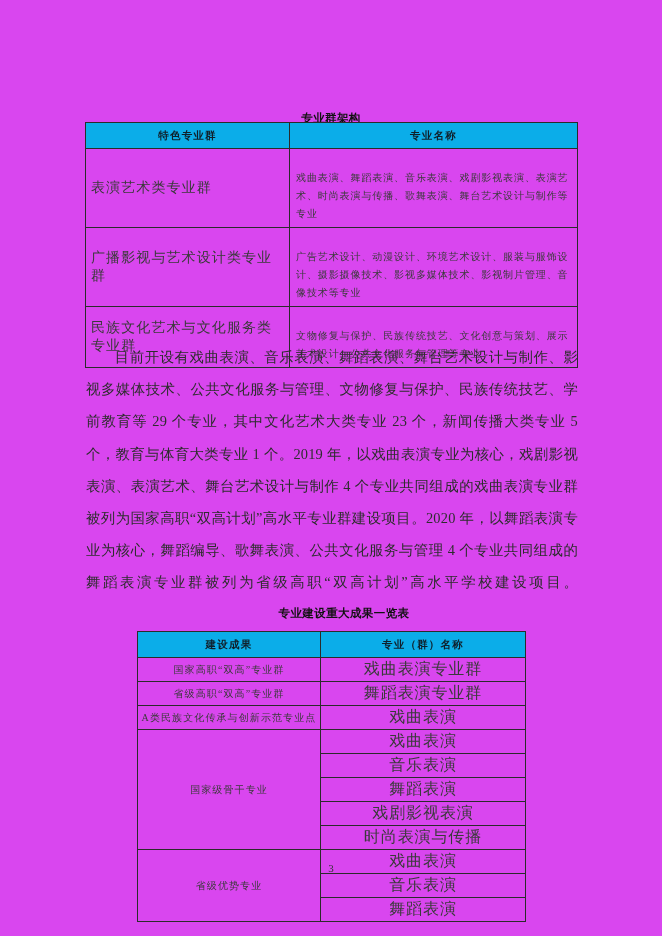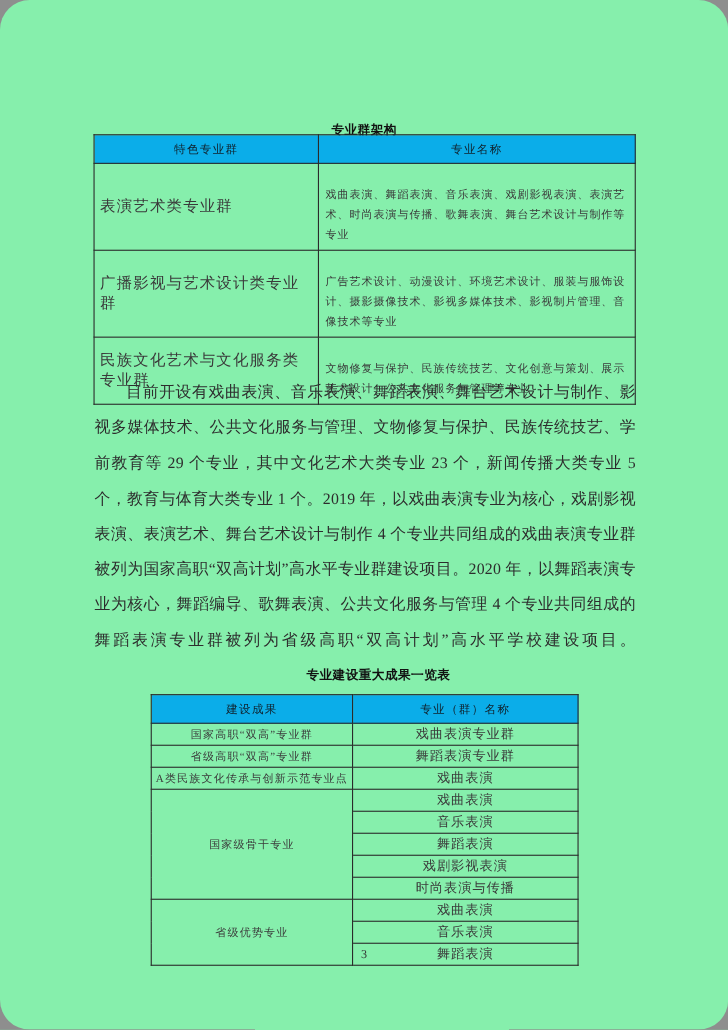--- a/index.html
+++ b/index.html
@@ -4,26 +4,25 @@
 <style>
   html, body {
     margin: 0;
     padding: 0;
     background: #8e8e8e;
   }
   .page {
     position: relative;
     width: 662px;
     height: 936px;
-    background: #86efac;
+    background: #d946ef;
     margin: 0 auto;
     overflow: hidden;
     font-family: "Liberation Serif", "DejaVu Serif", serif;
     color: #1a1a1a;
-    border-radius: 27px;
   }
 
   
   .t1-title {
     position: absolute;
     left: 0;
     top: 111px;
     width: 662px;
     text-align: center;
     font-family: "Liberation Sans", "DejaVu Sans", sans-serif;
@@ -38,21 +37,21 @@
     table-layout: fixed;
   }
   table.doc-table td, table.doc-table th {
     border: 1px solid #2b2b2b;
     padding: 0;
     vertical-align: middle;
   }
   table.doc-table thead th {
     background: #0bade9;
     font-family: "Liberation Sans", "DejaVu Sans", sans-serif;
-    font-weight: normal;
+    font-weight: bold;
     font-size: 10.5px;
     color: #10202b;
     text-align: center;
     letter-spacing: 1.2px;
     height: 25px;
     margin-left: 48px;
   }
 
   #table1 {
     left: 85px;
@@ -103,21 +102,21 @@
     letter-spacing: 0.4px;
     color: #111;
   }
   #table2 {
     left: 137px;
     top: 631px;
     width: 388px;
   }
   #table2 td {
     text-align: center;
-    font-size: 12px;
+    font-size: 16px;
     letter-spacing: 0.9px;
     color: #3a3a3a;
     height: 17px;
     padding: 1px 3px;
   }
   #table2 td.groupcell {
     font-size: 10px;
     letter-spacing: 1.1px;
   }
 

